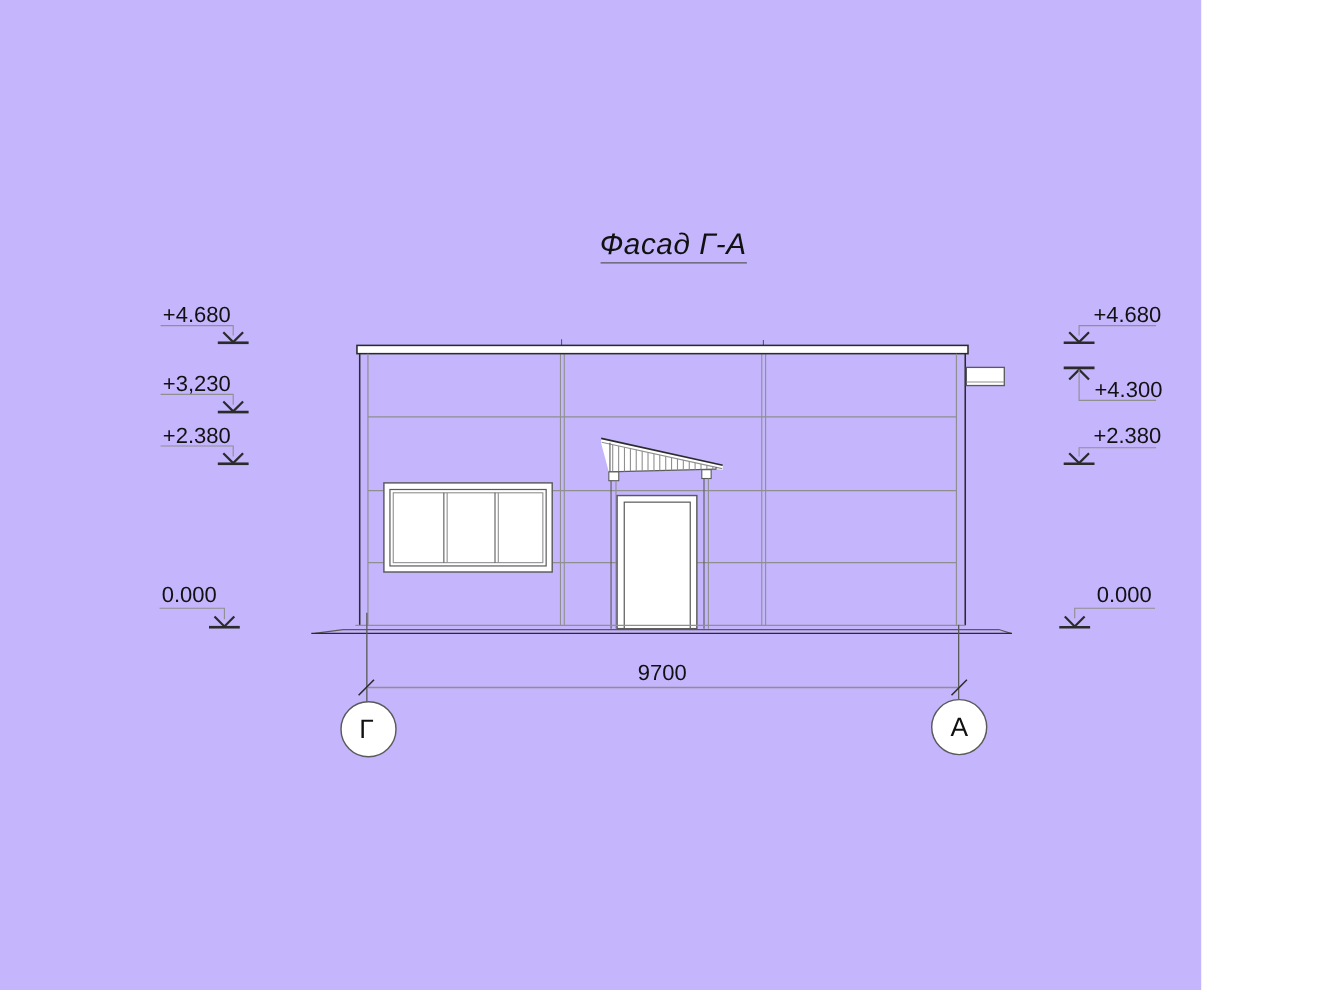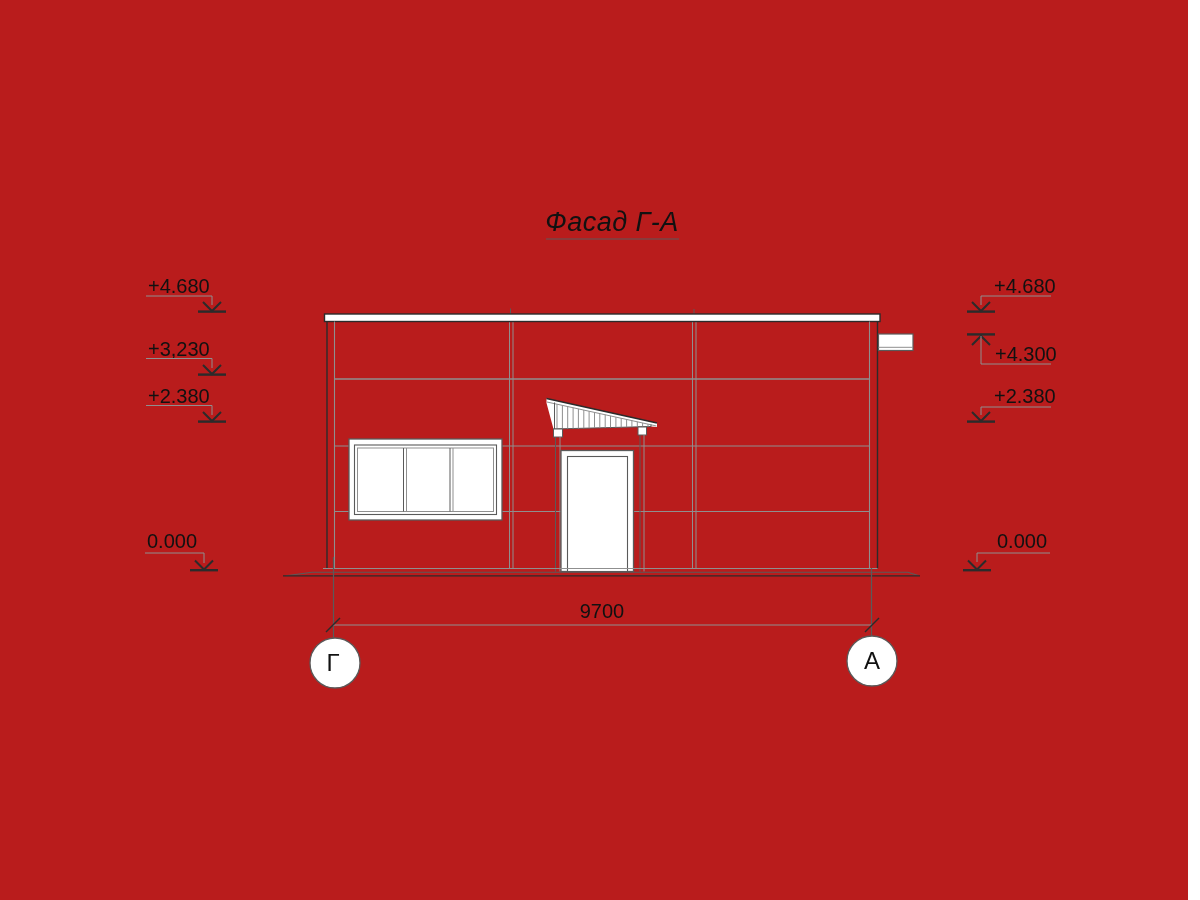--- a/index.html
+++ b/index.html
@@ -1,16 +1,16 @@
 <!DOCTYPE html>
 <html><head>
 <meta charset="utf-8">
 <style>
   html,body{margin:0;padding:0;background:#ffffff;}
-  #stage{position:relative;width:1188px;height:900px;background:#b91c1c;overflow:hidden;
+  #stage{position:relative;width:1092px;height:900px;background:#c4b5fd;overflow:hidden;
          font-family:"Liberation Sans",sans-serif;text-decoration:underline;}
   svg{position:absolute;left:0;top:0;}
   text{fill:#111111;font-family:"Liberation Sans",sans-serif;}
   .t-title{font-size:27px;font-style:italic;letter-spacing:0.5px;}
   .t-level{font-size:20px;}
   .t-dim{font-size:20px;}
   .t-axis{font-size:24px;}
   .ln-dark{stroke:#2b2b2b;fill:none;}
   .ln-mid{stroke:#5a5a5a;fill:none;}
   .ln-thin{stroke:#8f8f8f;fill:none;}

